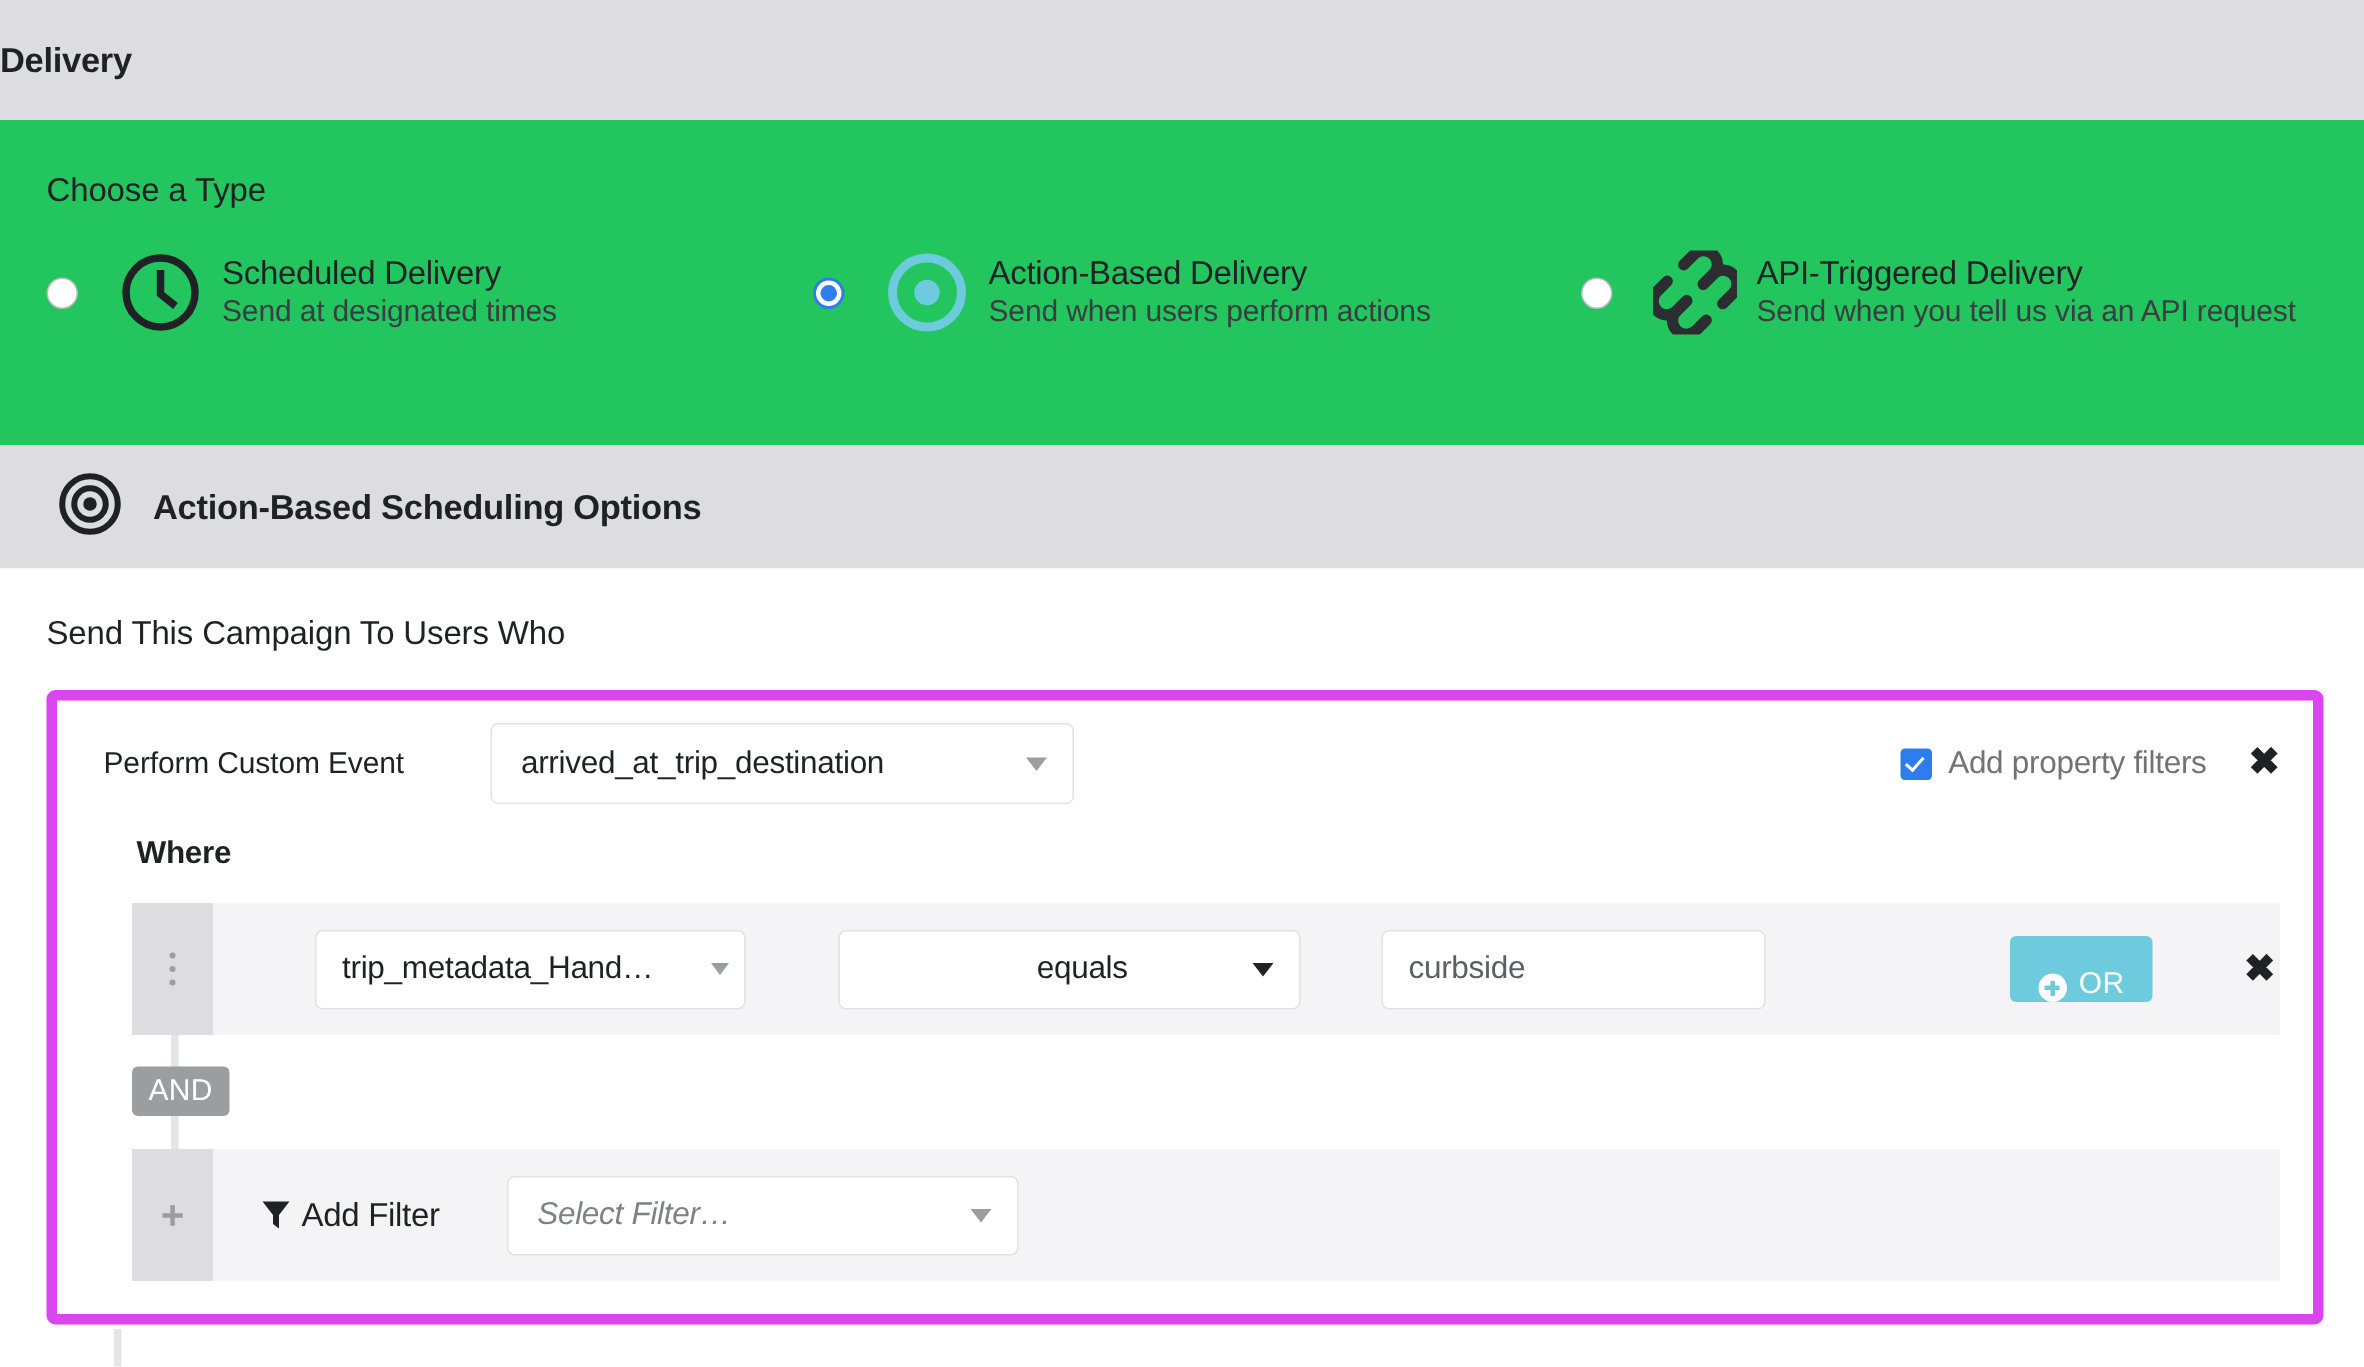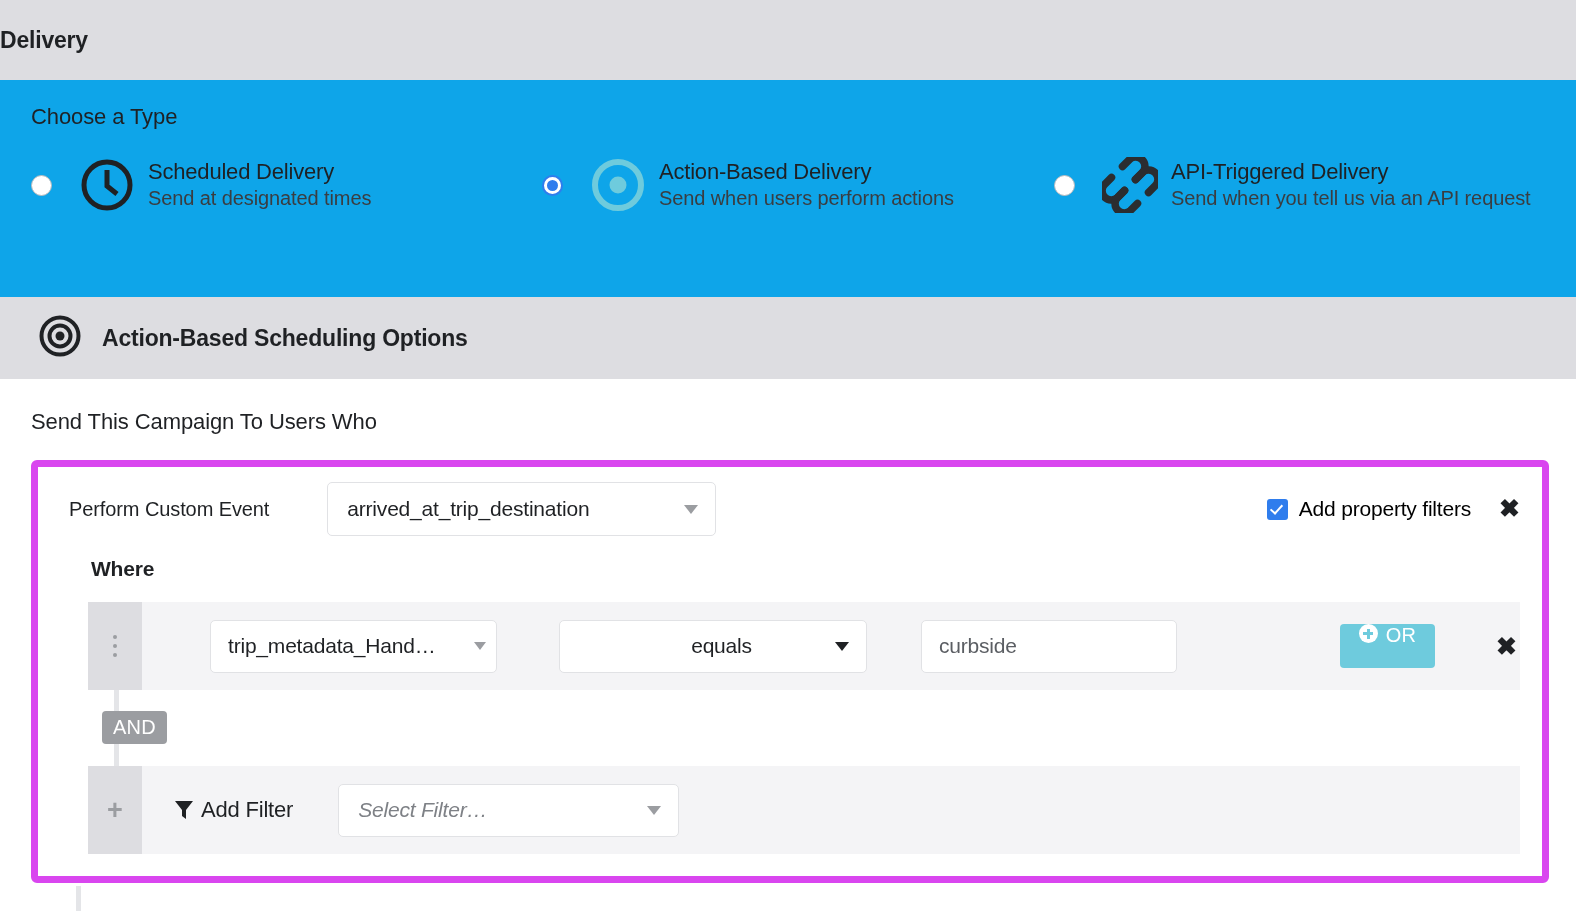--- a/index.html
+++ b/index.html
@@ -40,25 +40,25 @@
   .bar-scheduling .bar-title {
     font-size: 23px;
     font-weight: bold;
     letter-spacing: -0.2px;
     color: #1f2124;
     margin-left: 20px;
   }
 
   
   .type-block {
-    background: #0ea5e9;
+    background: #22c55e;
     height: 217px;
     box-sizing: border-box;
     padding-left: 31px;
-    padding-top: 24px;
+    padding-top: 34px;
   }
   .choose-label {
     font-size: 22px;
     color: #1f2124;
     letter-spacing: -0.1px;
   }
   .type-row {
     display: flex;
     margin-top: 27px;
   }
@@ -219,21 +219,21 @@
     left: 6.5px;
     top: 3px;
     width: 5px;
     height: 10px;
     border: solid #fff;
     border-width: 0 2.6px 2.6px 0;
     transform: rotate(42deg);
   }
   .prop-label {
     font-size: 21px;
-    color: #000000;
+    color: #737373;
     margin-left: 11px;
     letter-spacing: -0.2px;
   }
   .x-btn {
     font-size: 25px;
     font-weight: bold;
     color: #1f2124;
     line-height: 1;
     user-select: none;
   }
@@ -335,21 +335,21 @@
     outline: none;
   }
 
   .or-btn {
     margin-left: auto;
     background: #6ecbdd;
     border-radius: 4px;
     height: 44px;
     min-width: 95px;
     display: flex;
-    align-items: flex-start;
+    align-items: flex-end;
     justify-content: center;
     color: #fff;
     font-size: 20px;
     letter-spacing: 0.2px;
     padding: 0 13px;
     box-sizing: border-box;
   }
   .circle-plus {
     width: 19px;
     height: 19px;
@@ -382,21 +382,20 @@
     position: absolute;
     left: 0;
     top: 21px;
     background: #9b9da1;
     color: #fff;
     font-size: 20px;
     border-radius: 4px;
     padding: 6px 11px 7px 11px;
     letter-spacing: 0.2px;
     line-height: 1;
-    margin-left: 14px;
   }
 
   .addfilter-row {
     position: relative;
     display: flex;
     align-items: center;
     background: #f4f4f6;
     height: 88px;
     box-sizing: border-box;
     z-index: 1;

